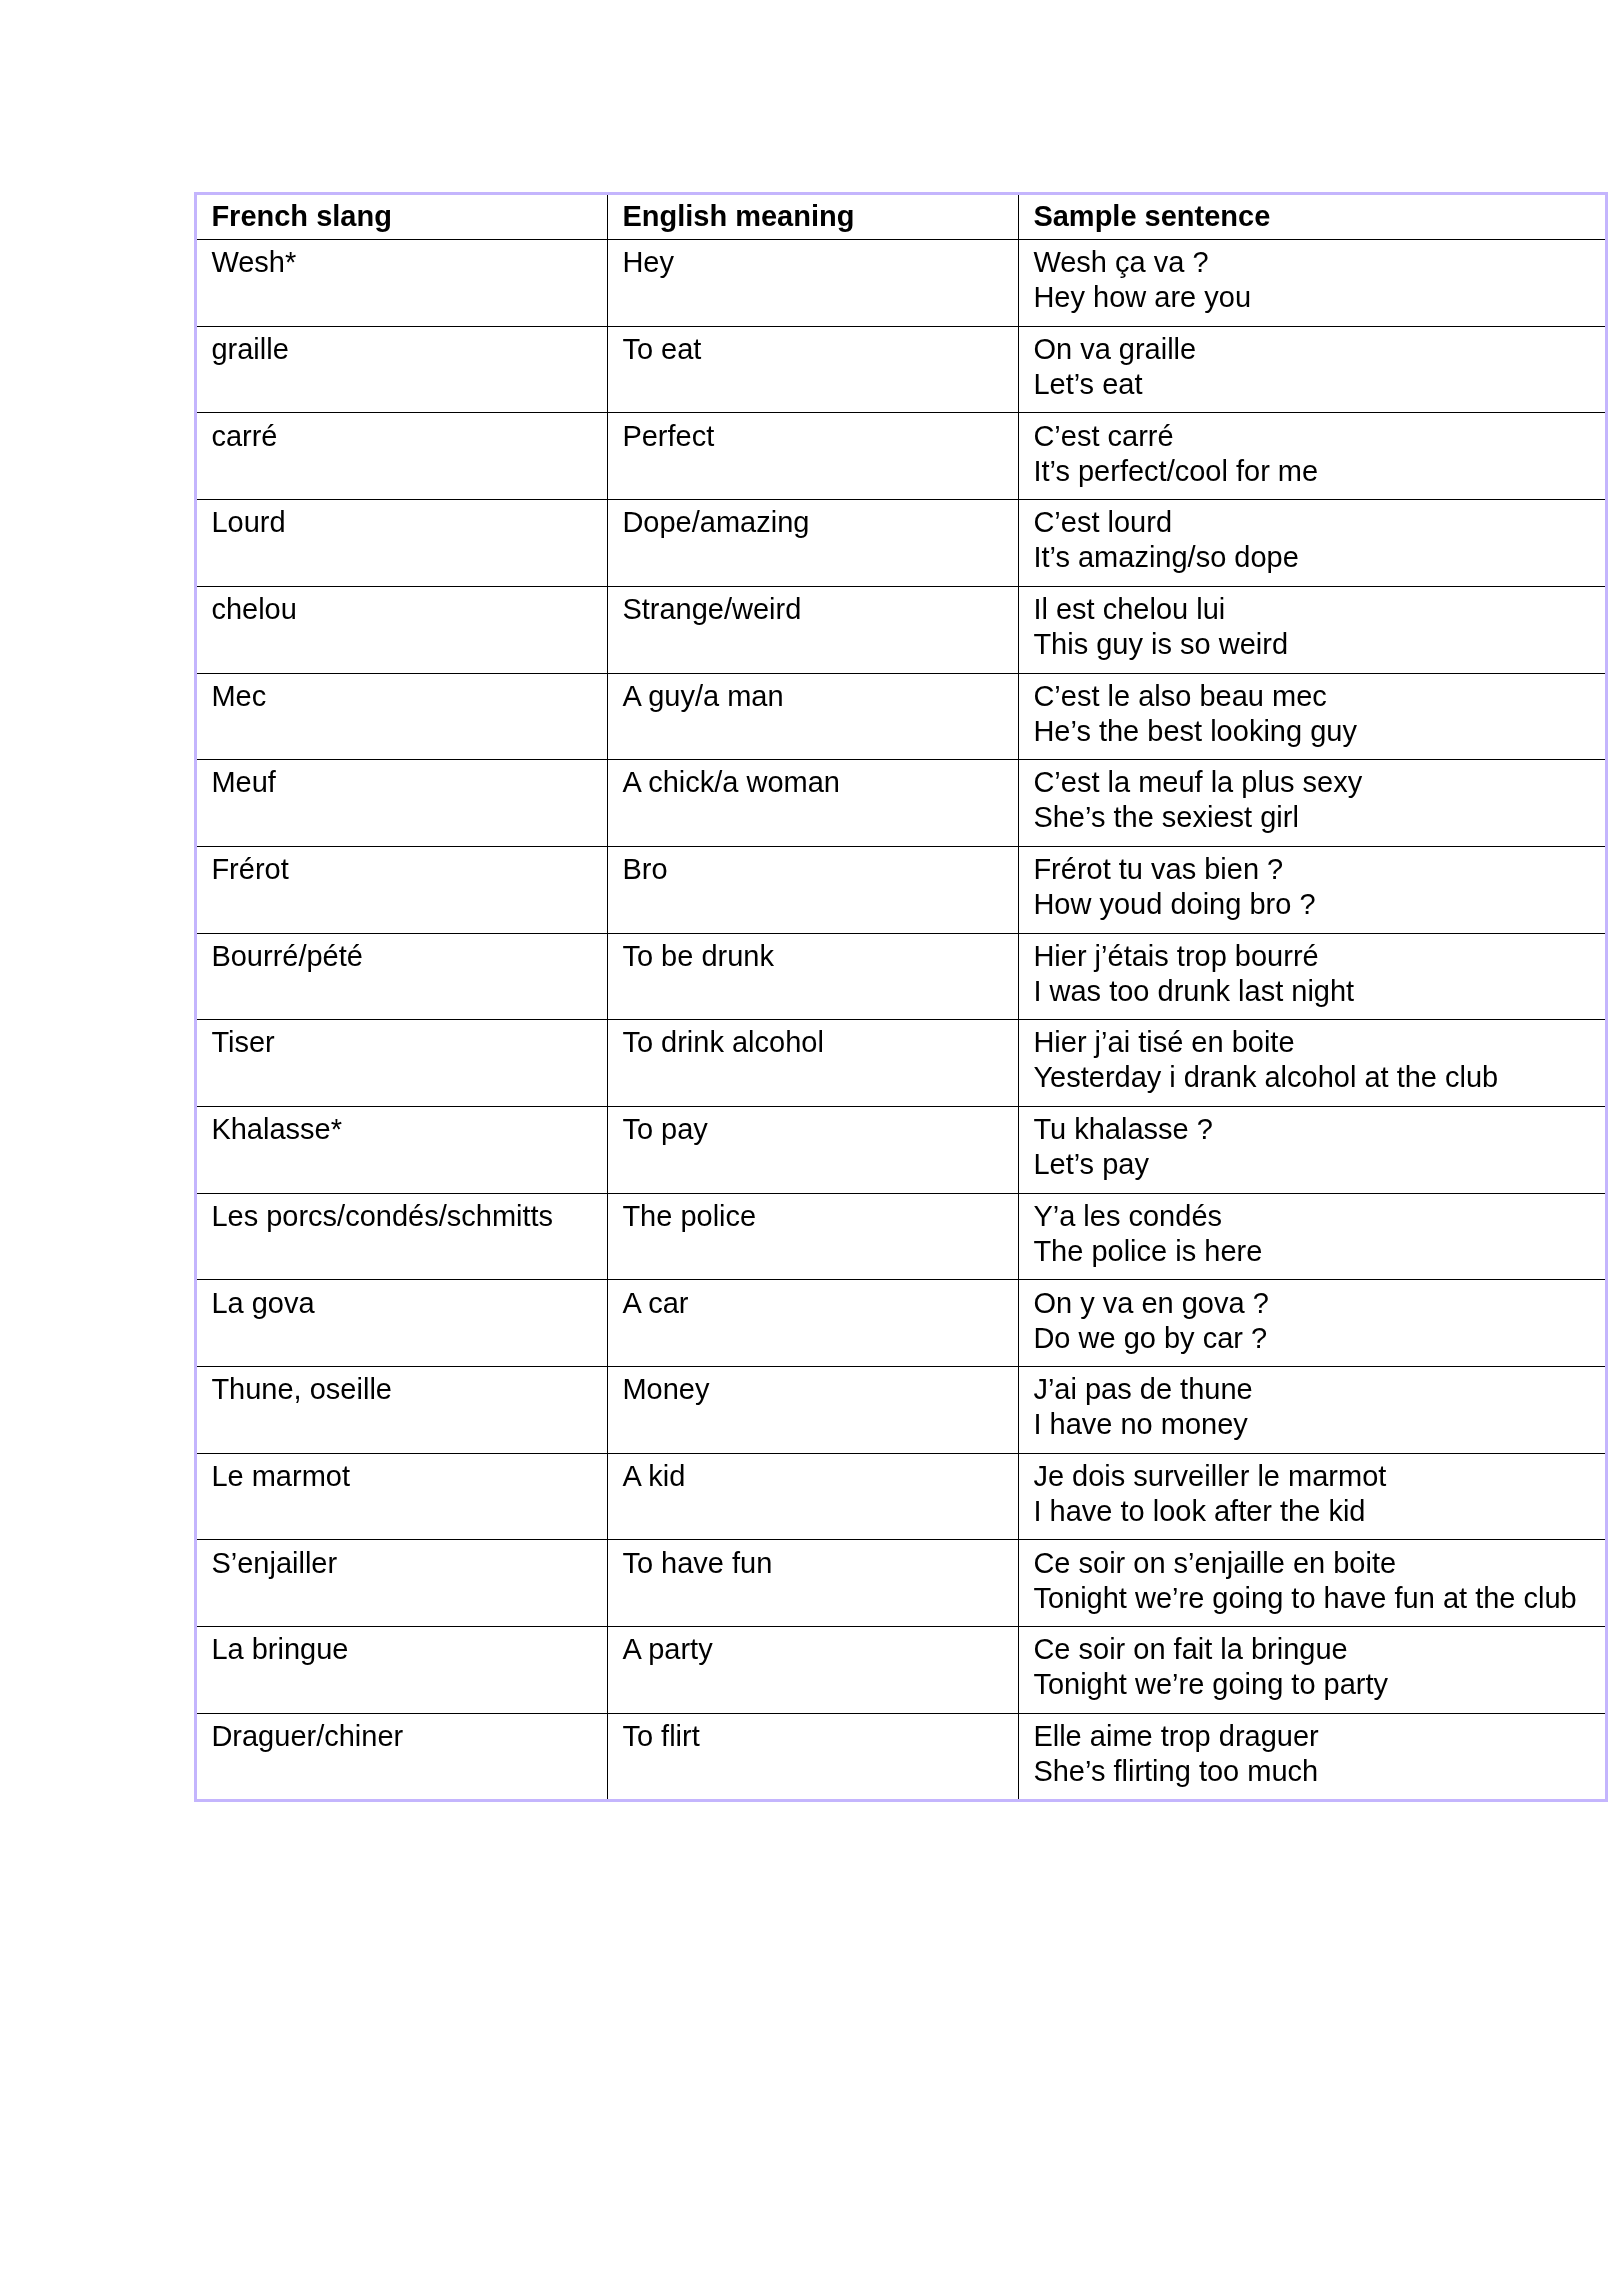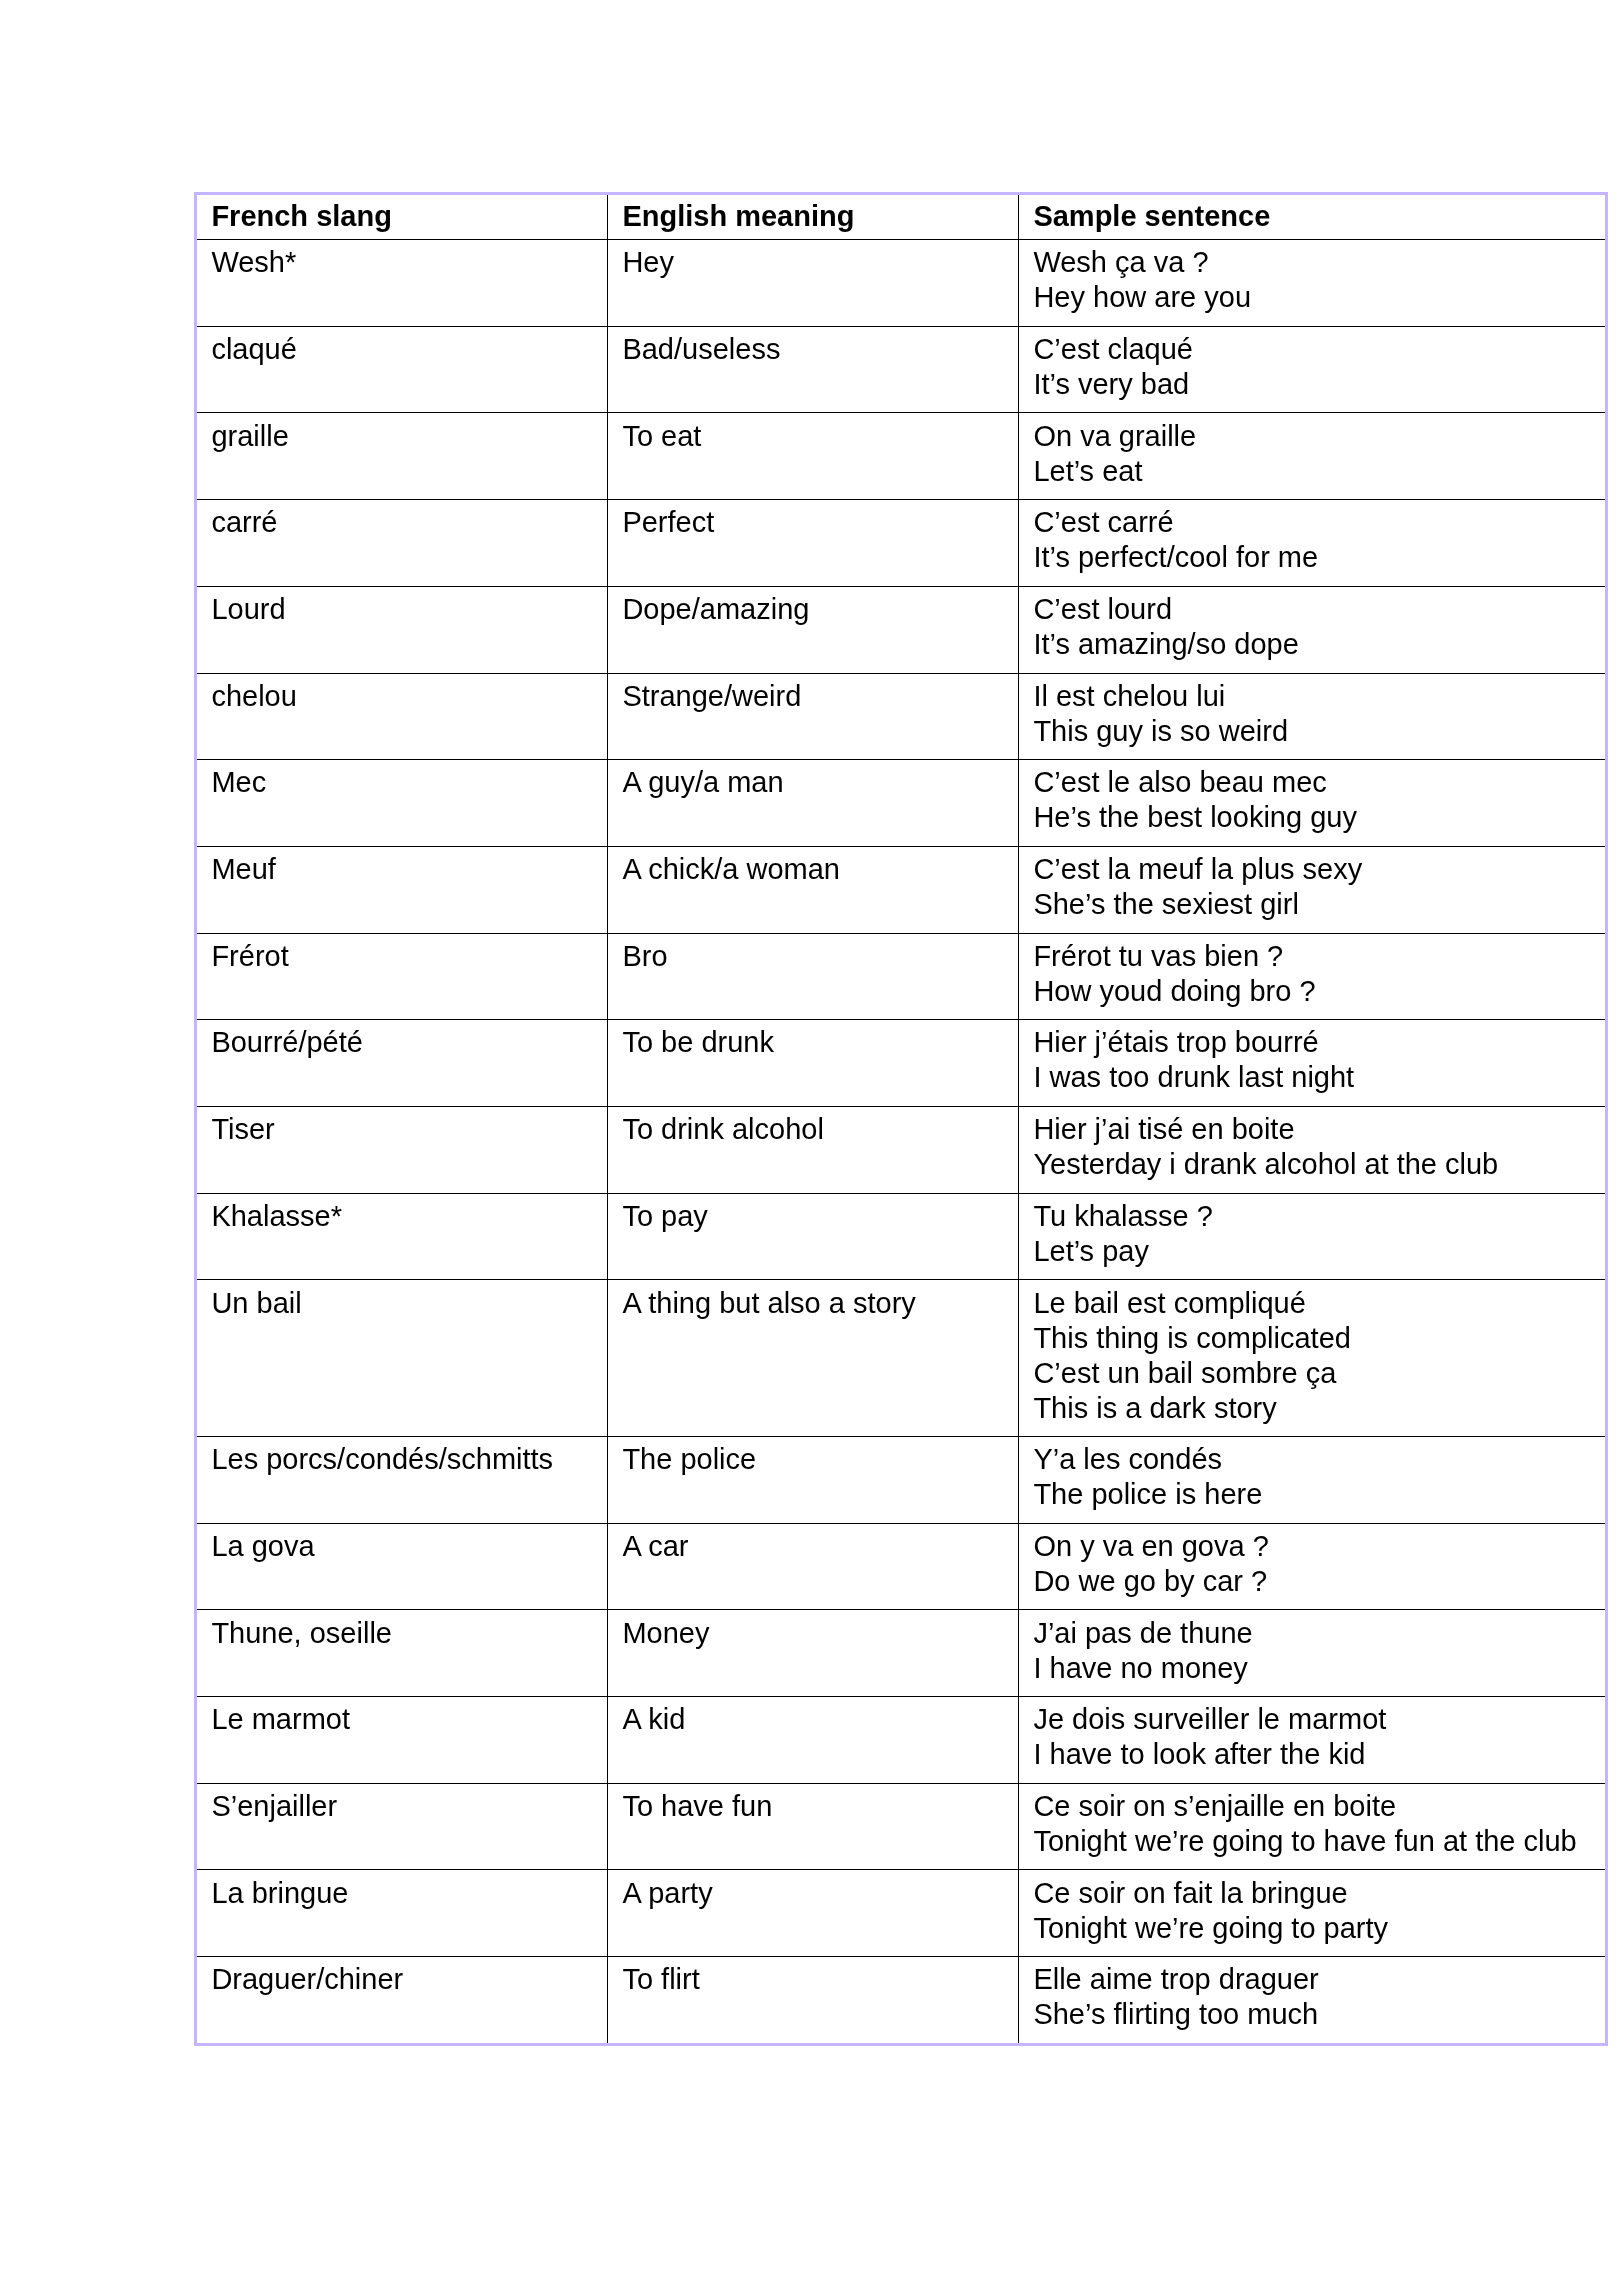--- a/index.html
+++ b/index.html
@@ -61,26 +61,20 @@
       </tr>
     </thead>
     <tbody>
       <tr>
         <td class="french-cell">Wesh*</td>
         <td class="english-cell">Hey</td>
         <td class="sample-cell">Wesh ça va ?
 Hey how are you</td>
       </tr>
       <tr>
-        <td class="french-cell">claqué</td>
-        <td class="english-cell">Bad/useless</td>
-        <td class="sample-cell">C’est claqué
-It’s very bad</td>
-      </tr>
-      <tr>
         <td class="french-cell">graille</td>
         <td class="english-cell">To eat</td>
         <td class="sample-cell">On va graille
 Let’s eat</td>
       </tr>
       <tr>
         <td class="french-cell">carré</td>
         <td class="english-cell">Perfect</td>
         <td class="sample-cell">C’est carré
 It’s perfect/cool for me</td>
@@ -127,28 +121,20 @@
         <td class="sample-cell">Hier j’ai tisé en boite
 Yesterday i drank alcohol at the club</td>
       </tr>
       <tr>
         <td class="french-cell">Khalasse*</td>
         <td class="english-cell">To pay</td>
         <td class="sample-cell">Tu khalasse ?
 Let’s pay</td>
       </tr>
       <tr>
-        <td class="french-cell">Un bail</td>
-        <td class="english-cell">A thing but also a story</td>
-        <td class="sample-cell">Le bail est compliqué
-This thing is complicated
-C’est un bail sombre ça
-This is a dark story</td>
-      </tr>
-      <tr>
         <td class="french-cell">Les porcs/condés/schmitts</td>
         <td class="english-cell">The police</td>
         <td class="sample-cell">Y’a les condés
 The police is here</td>
       </tr>
       <tr>
         <td class="french-cell">La gova</td>
         <td class="english-cell">A car</td>
         <td class="sample-cell">On y va en gova ?
 Do we go by car ?</td>

